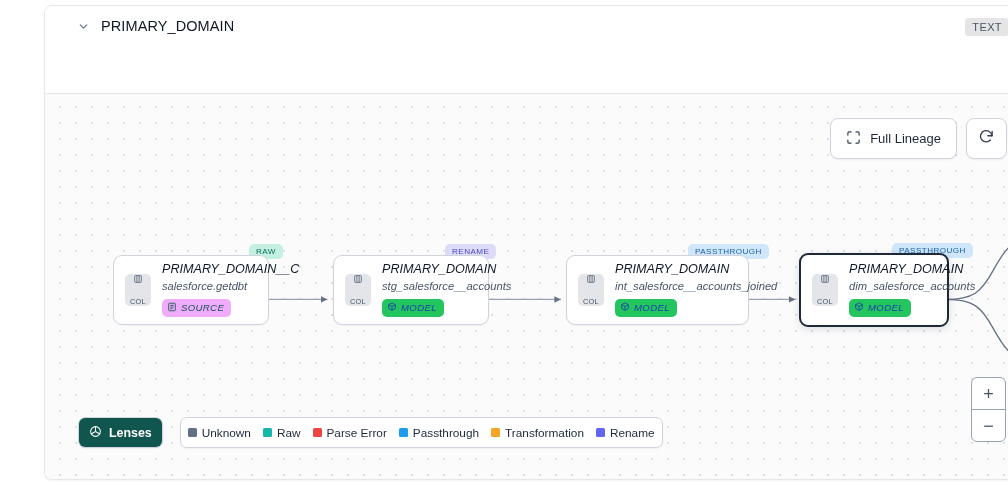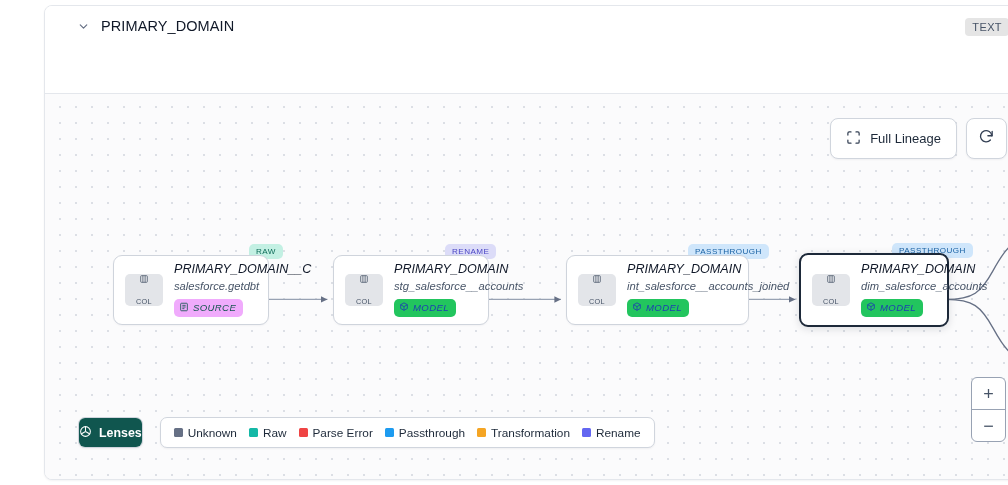--- a/index.html
+++ b/index.html
@@ -79,21 +79,21 @@
     border-radius: 9px;
     display: flex; align-items: center;
     padding: 0 12px 0 11px;
     box-shadow: 0 1px 2px rgba(16,24,40,.04);
   }
   .node.selected {
     border: 2px solid #1d2939;
     box-shadow: 0 2px 8px rgba(16,24,40,.13);
   }
   .colchip {
-    width: 38px; height: 32px; flex: 0 0 auto;
+    width: 26px; height: 32px; flex: 0 0 auto;
     background: #e3e5e9; border-radius: 5px;
     display: flex; flex-direction: column;
     align-items: center; justify-content: center; gap: 13px;
     color: #475467; margin-right: 11px;
   }
   .colchip .lbl { font-size: 7.3px; letter-spacing: .3px; color:#475467; }
   .ninfo { display:flex; flex-direction:column; gap: 3px; min-width:0;font-style:italic; }
   .ncol { font-size: 12.6px; color: #101828; line-height: 1.1; }
   .ntbl { font-size: 11.2px; color: #475467; line-height: 1.1; }
   .nbadge {
@@ -148,30 +148,30 @@
   .bottombar { position:absolute; left: 33px; bottom: 31px; display:flex; gap: 17px; align-items:center; }
   .lensgrp {
     display:flex; align-items:center;
     border:1px solid #d0d5dd; border-radius: 7px; overflow:hidden;
     background:#fff; height: 31px;
     box-shadow: 0 1px 2px rgba(16,24,40,.05);
   }
   .lensbtn {
     display:flex; align-items:center; gap: 7px;
     background:#10564f; color:#fff; font-weight: bold;
-    font-size: 12.4px; height: 100%; padding: 0 0;
+    font-size: 12.4px; height: 100%; padding: 0 10px;
   }
   .evobtn {
     display:flex; align-items:center; gap: 7px;
     color:#1d2939; font-size: 12.6px; height:100%; padding: 0 10px 0 11px;
     background:#fff;
   }
   .legend {
     display:flex; align-items:center; gap: 12px;
-    height: 31px; padding: 0 13px;
+    height: 31px; padding: 0 7px;
     background:#fff; border:1px solid #d0d5dd; border-radius: 7px;
     box-shadow: 0 1px 2px rgba(16,24,40,.05);
   }
   .lg { display:flex; align-items:center; gap: 5px; font-size:11.8px; color:#1d2939; }
   .sw { width: 9px; height: 9px; border-radius: 1.5px; display:block; }
 </style>
 </head>
 <body>
 
 <div class="panel">

